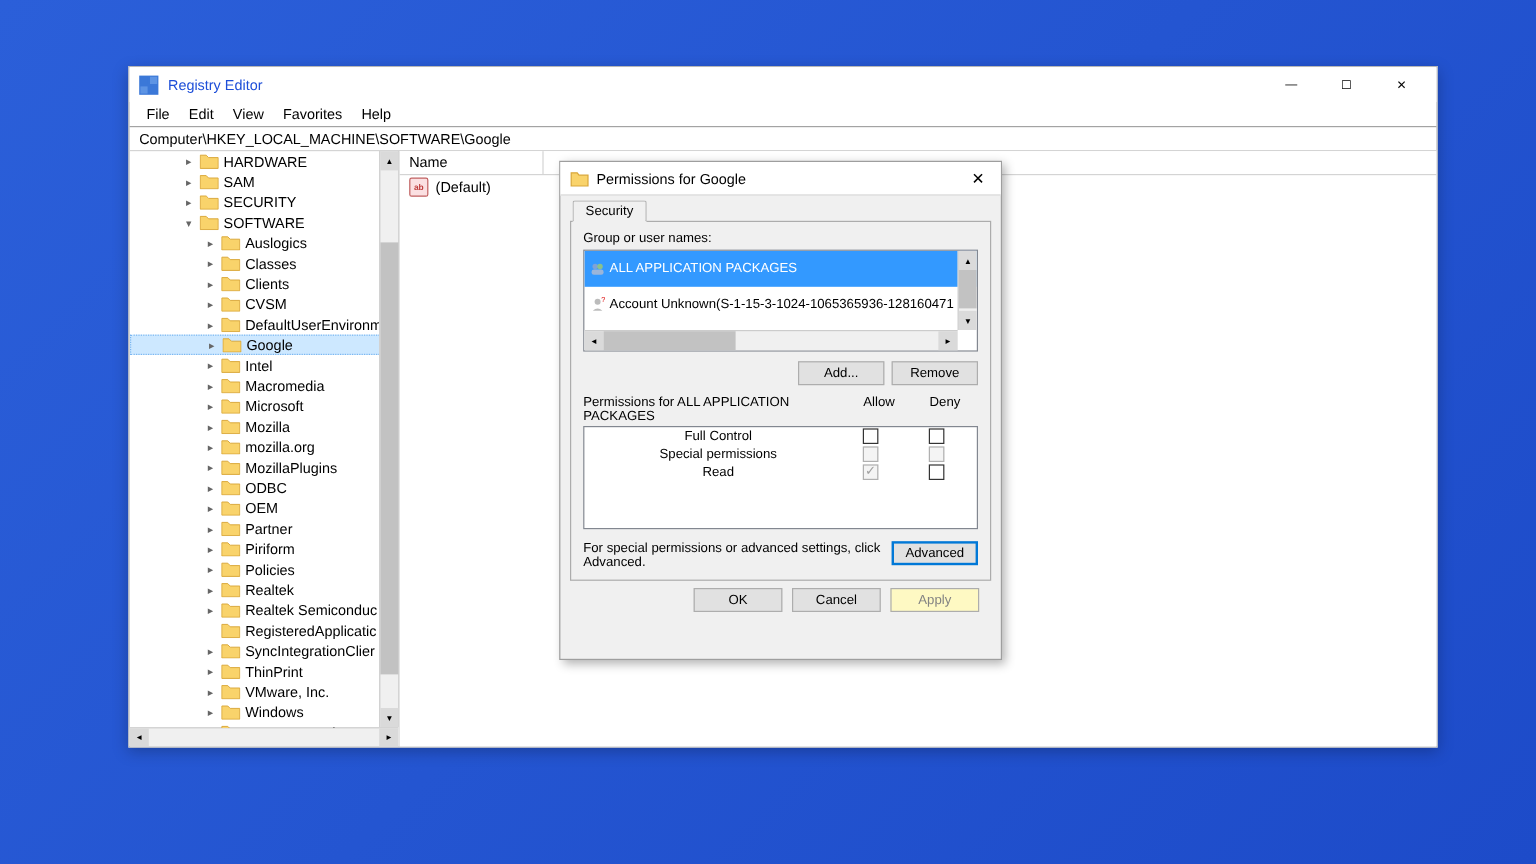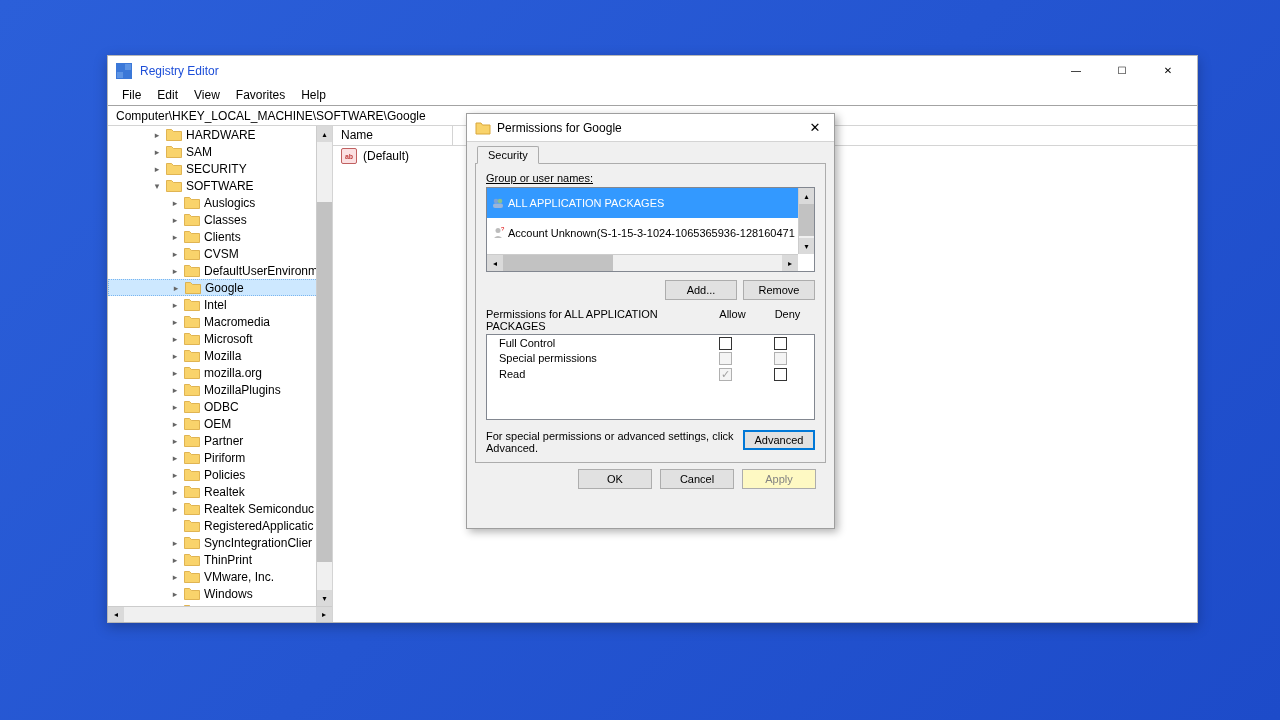--- a/index.html
+++ b/index.html
@@ -35,32 +35,32 @@
 .folder-icon svg { display: block; }
 .indent { display: inline-block; }
 
 .values-panel { flex: 1; background: #fff; }
 .values-header { height: 20px; border-bottom: 1px solid #d4d4d4; display: flex; }
 .col-header { padding: 2px 8px; font-size: 12px; border-right: 1px solid #d4d4d4; }
 .value-row { display: flex; align-items: center; padding: 2px 8px; font-size: 12px; }
 .str-icon { width: 16px; height: 16px; margin-right: 6px; display: inline-flex; align-items: center; justify-content: center; background: #fbe0e2; border: 1px solid #c06060; border-radius: 2px; }
 .str-icon span { color: #c04040; font-size: 7px; font-weight: bold; }
 
-.dialog { position: absolute; left: 466px; top: 113px; width: 369px; height: 416px; background: #f0f0f0; border: 1px solid #9e9e9e; box-shadow: 3px 3px 8px rgba(0,0,0,.3); }
+.dialog { position: absolute; left: 466px; top: 134px; width: 369px; height: 416px; background: #f0f0f0; border: 1px solid #9e9e9e; box-shadow: 3px 3px 8px rgba(0,0,0,.3); }
 .dialog-titlebar { height: 28px; background: #fff; display: flex; align-items: center; padding: 0 4px 0 8px; border-bottom: 1px solid #d4d4d4; }
 .dialog-icon { width: 16px; height: 14px; margin-right: 6px; }
 .dialog-title { flex: 1; font-size: 12px; }
 .dialog-close { width: 30px; height: 24px; display: flex; align-items: center; justify-content: center; cursor: pointer; font-size: 13px; }
 
 .dialog-body { padding: 4px 8px 8px 8px; }
 .tab-strip { display: flex; margin-bottom: -1px; margin-left:2px;}
 .tab { background: #f0f0f0; border: 1px solid #acacac; border-bottom: 1px solid #f0f0f0; padding: 2px 10px; font-size: 11px; border-radius: 2px 2px 0 0; z-index:2; position:relative;}
 .tab-content { border: 1px solid #acacac; padding: 8px 10px; background: #f0f0f0; }
 
-.label { font-size: 11px; margin-bottom: 3px; text-decoration: underline; }
+.label { font-size: 11px; margin-bottom: 3px; }
 .principals-box { border: 1px solid #828790; background: #fff; width: 100%; height: 85px; position: relative; overflow:hidden;}
 .principals-list { position:relative; height:68px; overflow:hidden;}
 .principal-row { display: flex; align-items: center; padding: 0 4px; font-size: 11px; height: 30px; cursor: pointer; white-space: nowrap; }
 .principal-row.selected { background: #3399ff; color: #fff; }
 .user-icon { width: 14px; height: 14px; margin-right: 3px; flex-shrink:0;}
 .principals-vscroll { position:absolute; right:0; top:0; bottom:17px; width:16px; background:#f0f0f0; border-left:1px solid #ccc;}
 .principals-hscroll { position:absolute; left:0; right:16px; bottom:0; height:17px; background:#f0f0f0; border-top:1px solid #ccc; display:flex; align-items:center;}
 .pv-btn{width:15px;height:16px;background:#dadada;display:flex;align-items:center;justify-content:center;font-size:8px;position:absolute;}
 .pv-thumb{position:absolute;left:0;width:15px;top:16px;height:32px;background:#c2c2c2;}
 .ph-btn{width:16px;height:16px;background:#dadada;display:flex;align-items:center;justify-content:center;font-size:8px;}
@@ -70,21 +70,21 @@
 .btn-row { display: flex; justify-content: flex-end; gap: 6px; margin: 8px 0; }
 .btn { min-width: 72px; padding: 3px 10px; font-size: 11px; background: #e1e1e1; border: 1px solid #adadad; text-align: center; cursor: pointer; }
 .btn.default { border: 2px solid #0078d7; padding: 2px 9px; }
 .btn.disabled { color: #838383; background: #fef9c3; cursor: default; }
 
 .perms-label-row { display: flex; font-size: 11px; }
 .perms-label-row .pl-name { flex: 1; }
 .perms-label-row .pl-col { width: 55px; text-align: center; }
 .perms-box { border: 1px solid #828790; background: #fff; padding: 0; margin-top: 2px; }
 .perm-row { display: flex; align-items: center; font-size: 11px; padding: 1px 6px 1px 12px; }
-.perm-row .p-name { flex: 1; }
+.perm-row .p-name { flex: 1; text-align: center; }
 .perm-row .p-col { width: 55px; text-align: center; }
 .checkbox { width: 13px; height: 13px; border: 1px solid #333; display: inline-block; background: #fff; vertical-align:middle;}
 .checkbox.checked::after { content: '✓'; font-size: 11px; line-height: 11px; display: block; text-align: center; color: #555;}
 .checkbox.disabled { border-color: #b0b0b0; background: #f4f4f4; }
 .checkbox.checked.disabled::after{ color:#a0a0a0;}
 
 .advanced-row { display: flex; align-items: flex-start; margin-top: 10px; gap: 8px; }
 .advanced-row .text { flex: 1; font-size: 11px; }
 
 .dialog-footer { display: flex; justify-content: flex-end; gap: 8px; padding: 6px 10px 0 10px; }

